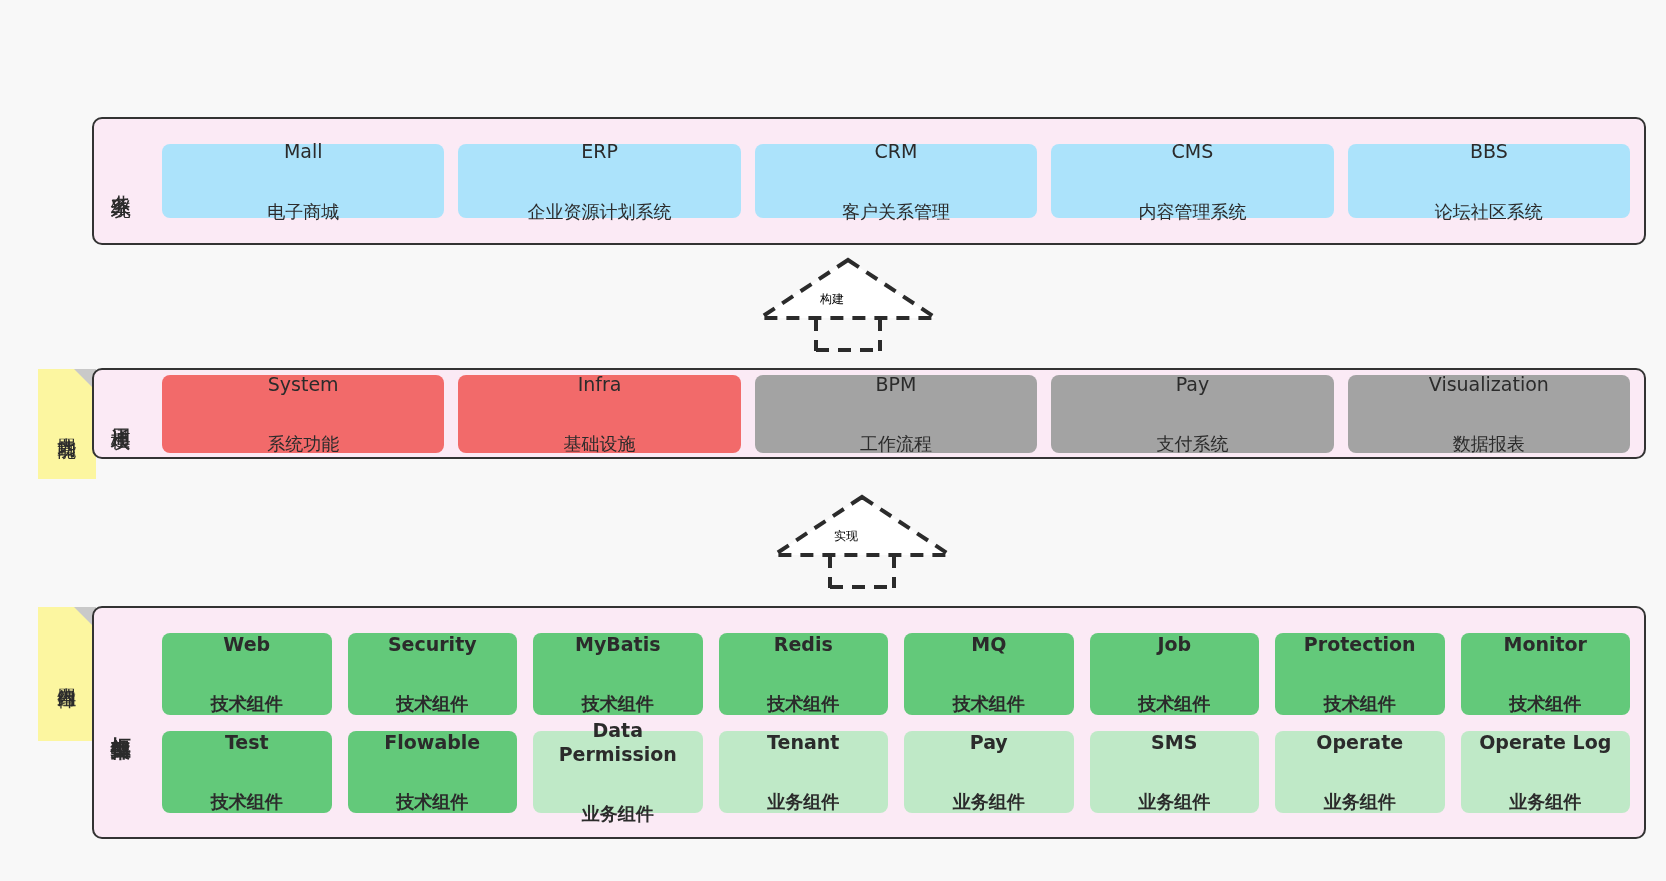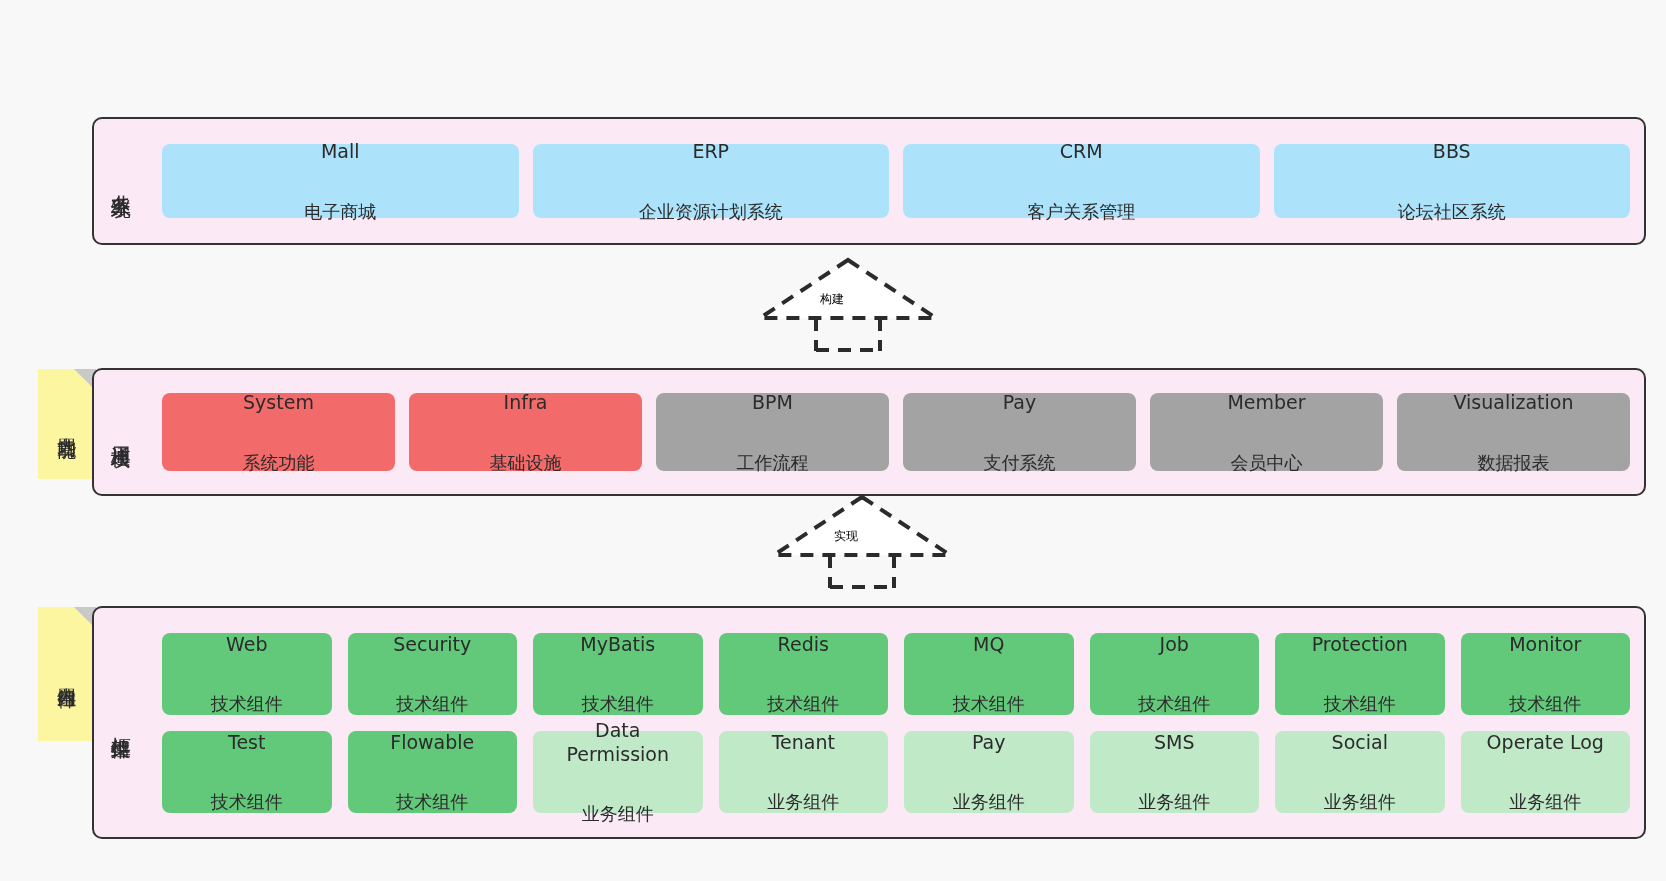--- a/index.html
+++ b/index.html
@@ -69,24 +69,24 @@
   .card.blue      { background: #ace3fb; }
   .card.red       { background: #f26a6a; }
   .card.pink      { background: #a3a3a3; }
   .card.green     { background: #63c97a; }
   .card.greenpale { background: #bfe9c7; }
 
   
   #layer-business { left: 92px;  top: 117px; width: 1554px; height: 128px; }
   #layer-business .row { height: 74px; }
 
-  #layer-modules  { left: 92px;  top: 368px; width: 1554px; height: 128px; }
+  #layer-modules  { left: 92px;  top: 368px; width: 1554px; height: 91px; }
   #layer-modules .row { height: 78px; }
 
-  #layer-framework{ left: 92px;  top: 606px; width: 1554px; height: 233px; }
+  #layer-framework{ left: 92px;  top: 606px; width: 1554px; height: 233px; font-weight: bold; }
   #layer-framework .row { height: 82px; }
 
   
   #layer-business .layer-body { padding-right: 14px; }
   #layer-business .row { gap: 14px; padding-left: 14px; }
   #layer-modules  .row { gap: 14px; padding-left: 14px; }
   #layer-modules .layer-body { padding-right: 14px; }
   #layer-framework .row { gap: 16px; padding-left: 14px; }
   #layer-framework .layer-body { padding-right: 14px; gap: 16px; }
 
@@ -147,20 +147,24 @@
           </div>
           <div class="card blue">
             <div class="en">ERP</div>
             <div class="cn">企业资源计划系统</div>
           </div>
           <div class="card blue">
             <div class="en">CRM</div>
             <div class="cn">客户关系管理</div>
           </div>
           <div class="card blue">
+            <div class="en">CMS</div>
+            <div class="cn">内容管理系统</div>
+          </div>
+          <div class="card blue">
             <div class="en">BBS</div>
             <div class="cn">论坛社区系统</div>
           </div>
         </div>
     </div>
   </div>
 
   <div class="arrow" id="arrow-build">
     <svg width="180" height="95" viewBox="0 0 180 95">
 
@@ -189,24 +193,20 @@
           </div>
           <div class="card pink">
             <div class="en">BPM</div>
             <div class="cn">工作流程</div>
           </div>
           <div class="card pink">
             <div class="en">Pay</div>
             <div class="cn">支付系统</div>
           </div>
           <div class="card pink">
-            <div class="en">Member</div>
-            <div class="cn">会员中心</div>
-          </div>
-          <div class="card pink">
             <div class="en">Visualization</div>
             <div class="cn">数据报表</div>
           </div>
         </div>
     </div>
   </div>
 
   <div class="arrow" id="arrow-implement">
     <svg width="180" height="95" viewBox="0 0 180 95">
       <path d="M 90 4 L 178 62 L 2 62 Z" fill="#ffffff" stroke="#2b2b2b" stroke-width="4" stroke-dasharray="13 9" stroke-linecap="butt"></path>
@@ -275,21 +275,21 @@
           </div>
           <div class="card greenpale">
             <div class="en">Pay</div>
             <div class="cn">业务组件</div>
           </div>
           <div class="card greenpale">
             <div class="en">SMS</div>
             <div class="cn">业务组件</div>
           </div>
           <div class="card greenpale">
-            <div class="en">Social</div>
+            <div class="en">Operate</div>
             <div class="cn">业务组件</div>
           </div>
           <div class="card greenpale">
             <div class="en">Operate Log</div>
             <div class="cn">业务组件</div>
           </div>
         </div>
     </div>
   </div>
 

